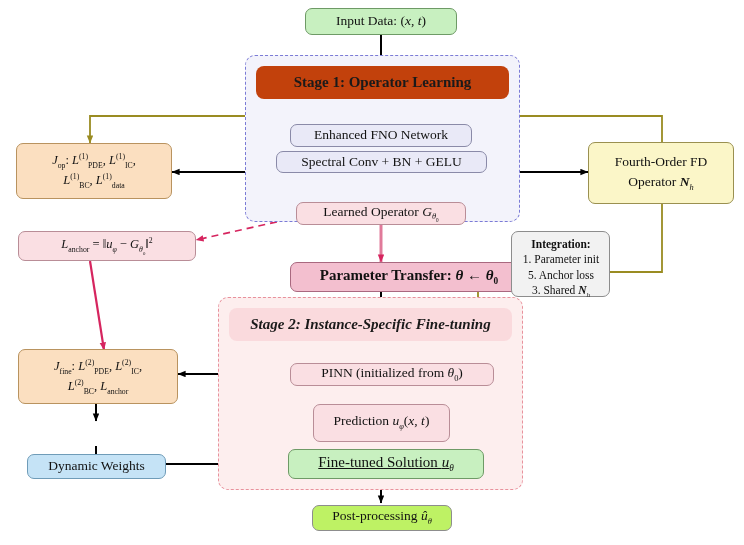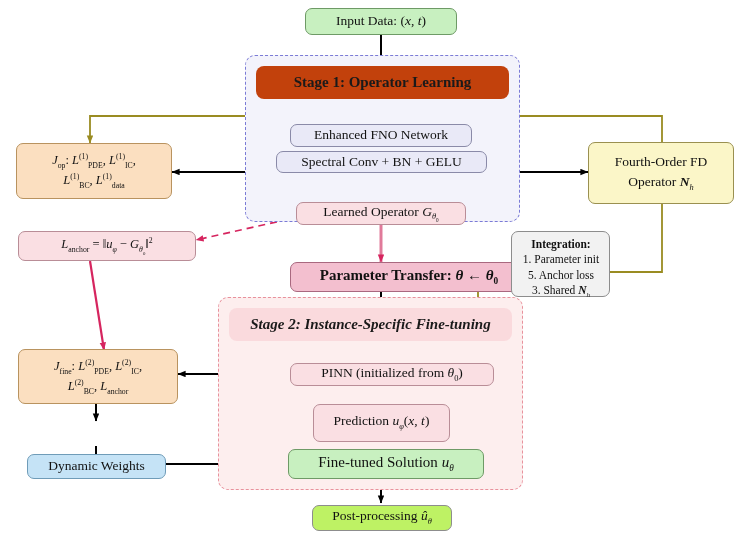--- a/index.html
+++ b/index.html
@@ -193,21 +193,21 @@
     </span>
     <span>
       <span class="mi">L</span><sup class="t">(2)</sup><sub class="t">BC</sub>, <span class="mi">L</span><sub class="t">anchor</sub>
     </span>
   </div>
 
   <div class="node blue" style="left:27px;top:421px;width:139px;height:25px;margin-top:33px;">
     <span>Dynamic Weights</span>
   </div>
 
-  <div class="node green" style="left:288px;top:449px;width:196px;height:30px;font-size:15px;">
+  <div class="node green" style="left:288px;top:449px;width:196px;height:30px;font-size:15px;text-decoration:underline;">
     <span>Fine-tuned Solution <span class="mi">u</span><sub class="t"><span class="mi">θ</span></sub></span>
   </div>
 
   <div class="node grey" style="left:312px;top:505px;width:140px;height:26px;">
     <span>Post-processing <span class="mi">û</span><sub class="t"><span class="mi">θ</span></sub></span>
   </div>
 
 </div>
 
 </body></html>

